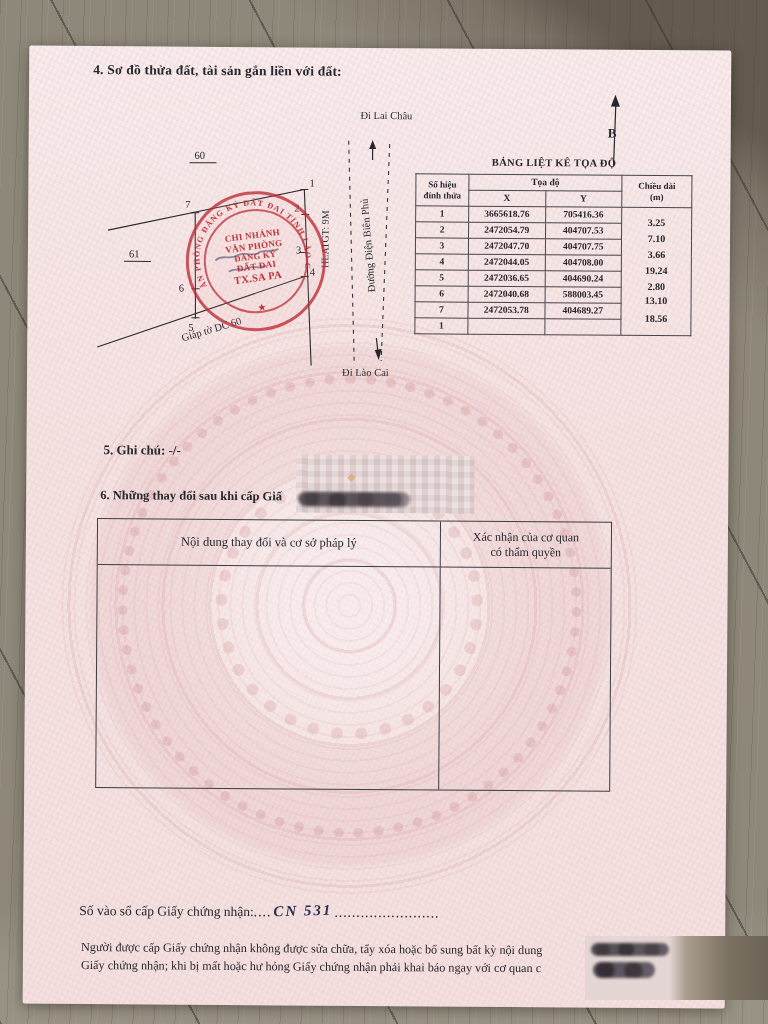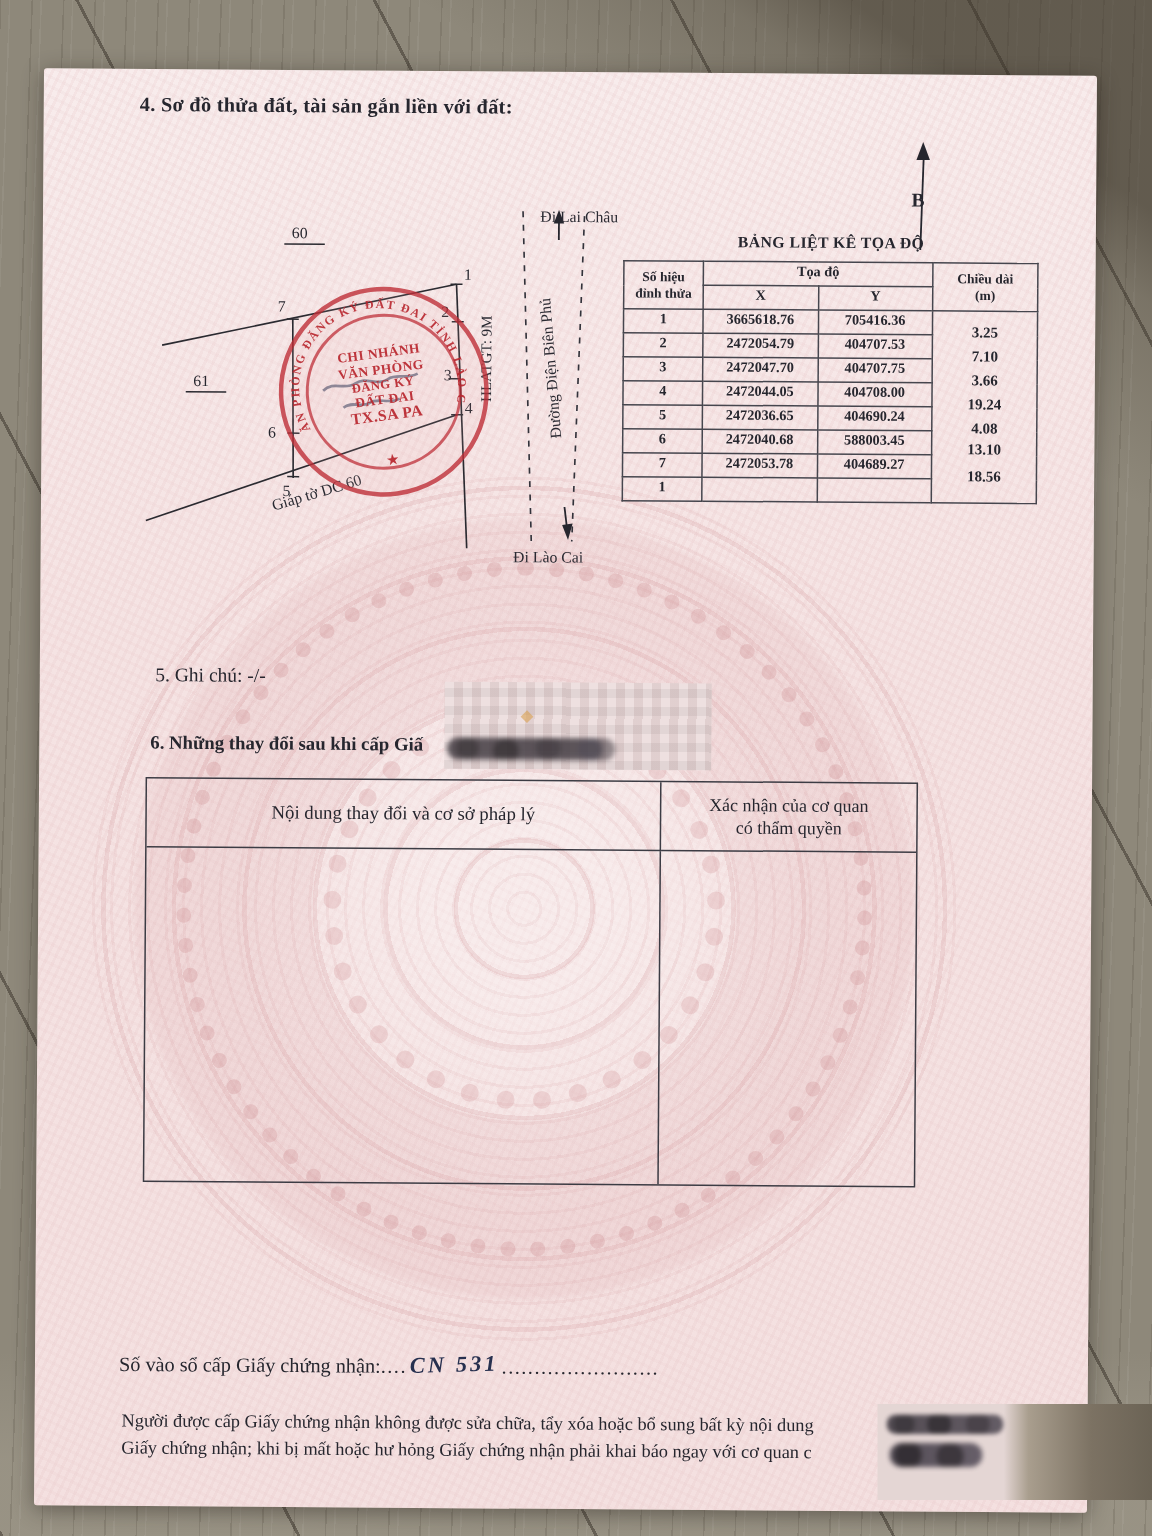--- a/index.html
+++ b/index.html
@@ -34,25 +34,25 @@
       repeating-radial-gradient(circle, transparent 0 44px, rgba(205,138,142,.18) 44px 47px),
       radial-gradient(circle, transparent 0 140px, rgba(212,150,154,.12) 142px 258px, transparent 262px);
   }
   .guilloche::before{content:"";position:absolute;inset:58px;border-radius:50%;
     border:10px dotted rgba(206,140,144,.28);}
   .guilloche::after{content:"";position:absolute;inset:156px;border-radius:50%;
     border:12px dotted rgba(206,140,144,.24);}
   .abs{position:absolute;}
   .ink{color:#26262e;}
   .h4{left:64px;top:16px;font-size:13.5px;font-weight:bold;letter-spacing:.2px;}
-  .h5{left:77px;top:396px;font-size:13px;font-weight:normal;}
+  .h5{left:77px;top:396px;font-size:13px;font-weight:bold;}
   .h6{left:74px;top:442px;font-size:12.5px;font-weight:bold;white-space:nowrap;}
   .diagram-svg{left:0;top:0;width:702px;height:420px;pointer-events:none;}
   .maplabel{font-size:10.5px;color:#2a2a32;}
-  .lbl-lai{left:300px;top:62px;width:115px;text-align:center;margin-top:30px;}
+  .lbl-lai{left:300px;top:62px;width:115px;text-align:center;}
   .lbl-lao{left:315px;top:319px;width:100px;text-align:left;}
   .lbl-road{left:270px;top:192px;width:140px;text-align:center;transform:rotate(-95deg);transform-origin:center;}
   .lbl-hlatgt{left:251px;top:186px;width:92px;text-align:center;transform:rotate(-90deg);transform-origin:center;font-size:10px;}
   .lbl-giap{left:118px;top:277px;width:132px;text-align:center;transform:rotate(-17deg);font-size:10.5px;}
   
   .stamp{left:158px;top:144px;width:134px;height:134px;border-radius:50%;
     border:3px solid rgba(189,42,51,.78);transform:rotate(-8deg);
     background:rgba(233,173,177,.10);}
   .stamp-inner{position:absolute;inset:15px;border-radius:50%;border:2px solid rgba(189,42,51,.72);}
   .stamp-svg{position:absolute;inset:-3px;width:134px;height:134px;overflow:visible;}
@@ -226,21 +226,21 @@
     </tr>
     <tr>
       <td>1</td>
           <td>3665618.76</td>
           <td>705416.36</td>
       <td class="len-cell" rowspan="8">
         <div style="top:9px">3.25</div>
         <div style="top:25px">7.10</div>
         <div style="top:41px">3.66</div>
         <div style="top:57px">19.24</div>
-        <div style="top:73px">4.08</div>
+        <div style="top:73px">2.80</div>
         <div style="top:87px">13.10</div>
         <div style="top:105px">18.56</div>
       </td>
     </tr>
     <tr>
           <td>2</td>
           <td>2472054.79</td>
           <td>404707.53</td>
         </tr>
     <tr>

